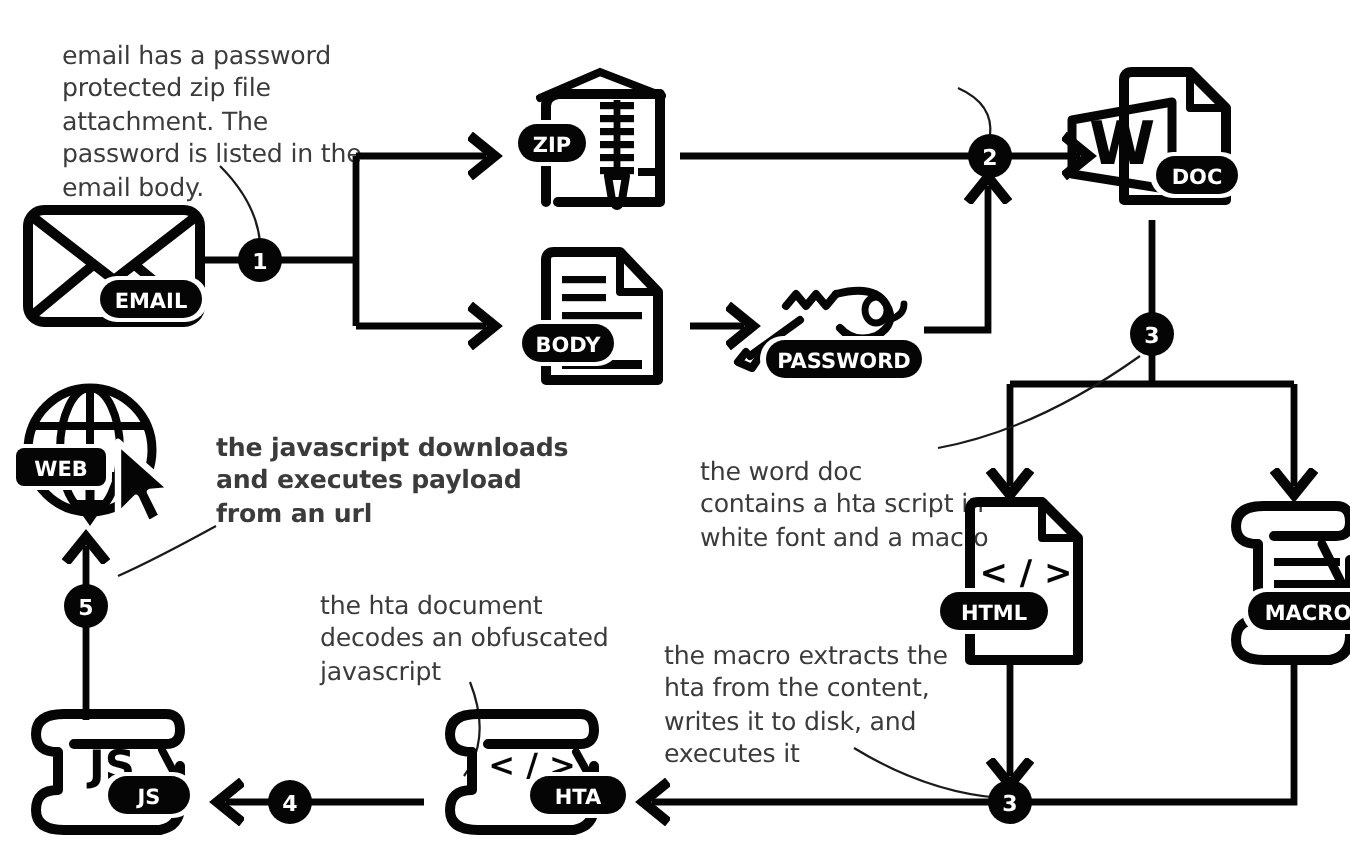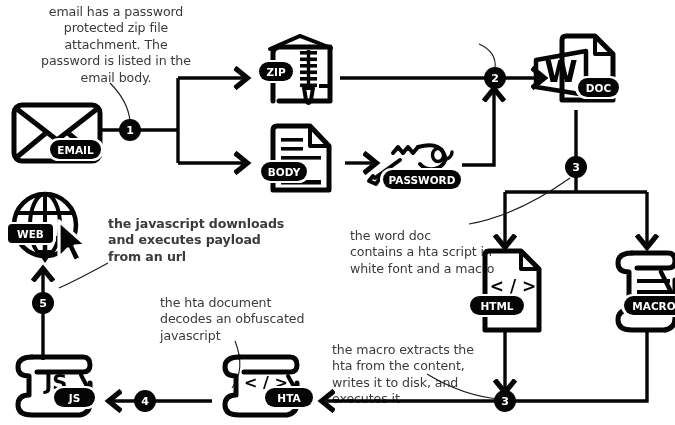--- a/index.html
+++ b/index.html
@@ -40,32 +40,32 @@
   .ink { fill: none; stroke: #050505; }
   .inkfill { fill: #050505; stroke: none; }
   .wire { fill: none; stroke: #050505; stroke-width: 3.4; }
   .hair { fill: none; stroke: #1a1a1a; stroke-width: 1.1; }
 </style>
 </head>
 <body>
 
 <div id="stage">
 
-  <div class="anno" style="left:31px; top:4px; width:170px;text-align:center;">email has a password
+  <div class="anno" style="left:31px; top:20px; width:170px;">email has a password
 protected zip file
 attachment. The
 password is listed in the
 email body.</div>
 
 
   <div class="anno" style="left:350px; top:228px; width:175px;">the word doc
 contains a hta script in
 white font and a macro</div>
 
-  <div class="anno" style="left:332px; top:320px; width:165px;margin-top:22px;">the macro extracts the
+  <div class="anno" style="left:332px; top:320px; width:165px;">the macro extracts the
 hta from the content,
 writes it to disk, and
 executes it</div>
 
   <div class="anno" style="left:160px; top:295px; width:180px;">the hta document
 decodes an obfuscated
 javascript</div>
 
   <div class="anno" style="left:108px; top:216px; width:205px;font-weight:bold;">the javascript downloads
 and executes payload

